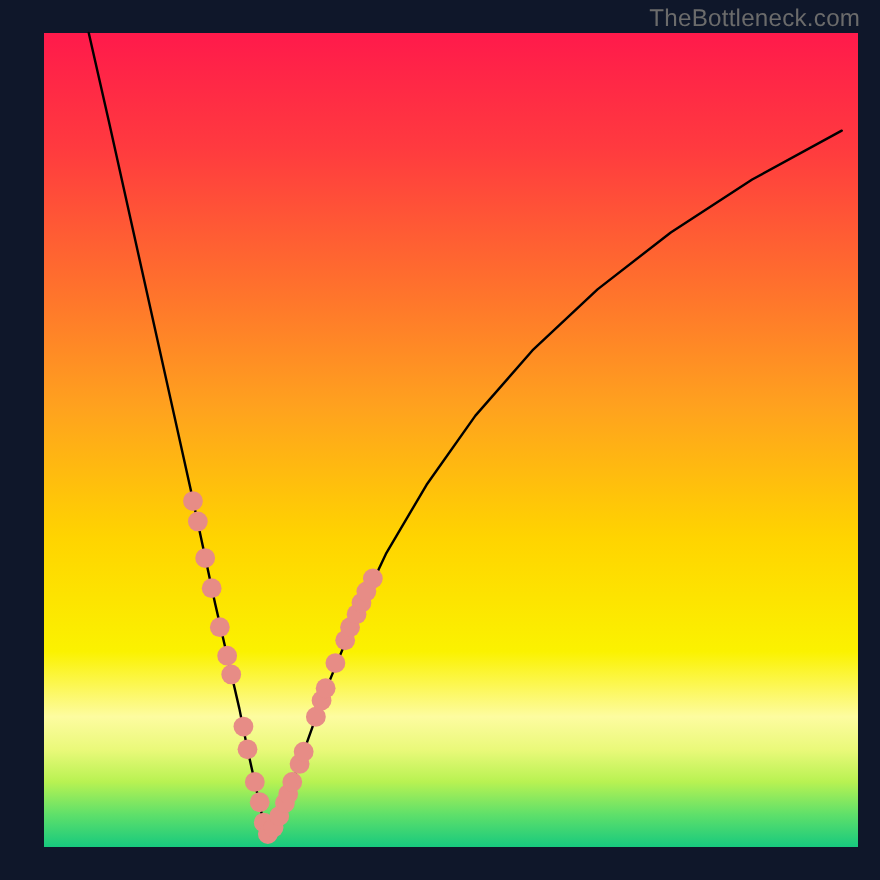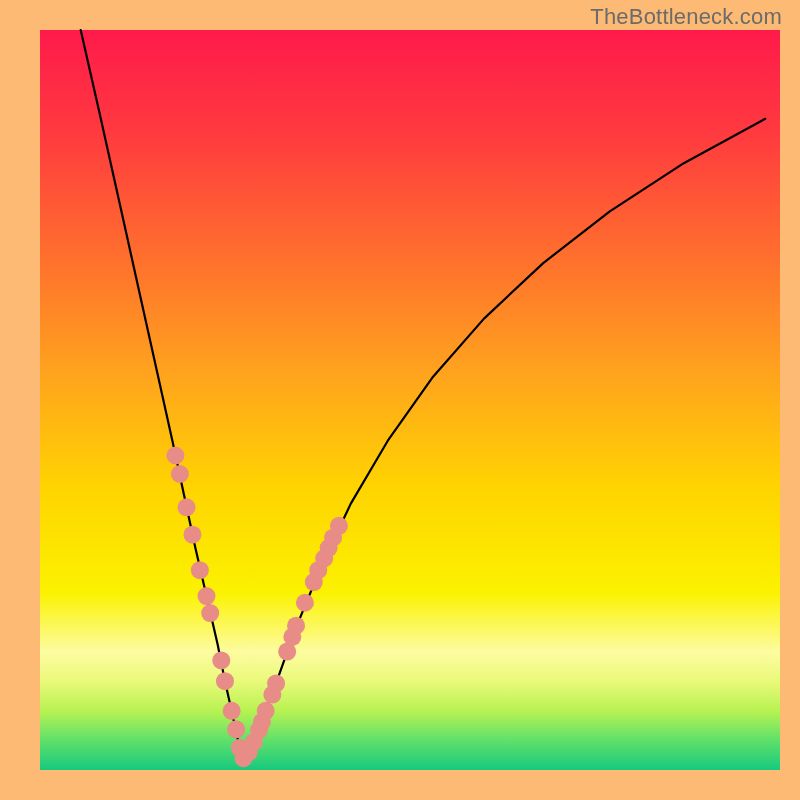--- a/index.html
+++ b/index.html
@@ -1,20 +1,20 @@
 <!DOCTYPE html>
 <html><head>
 <meta charset="utf-8">
 <style>
   * { margin: 0; padding: 0; box-sizing: border-box; }
   html, body { width: 800px; height: 800px; overflow: hidden; background: #000; }
   .frame {
     position: absolute;
     left: 0; top: 0; width: 800px; height: 800px;
-    background: #fdba74;
+    background: #0f172a;
   }
   .plot {
     position: absolute;
     left: 40px; top: 30px;
     width: 740px; height: 740px;
     
   }
   .watermark {
     position: absolute;
     top: 4px; right: 18px;

